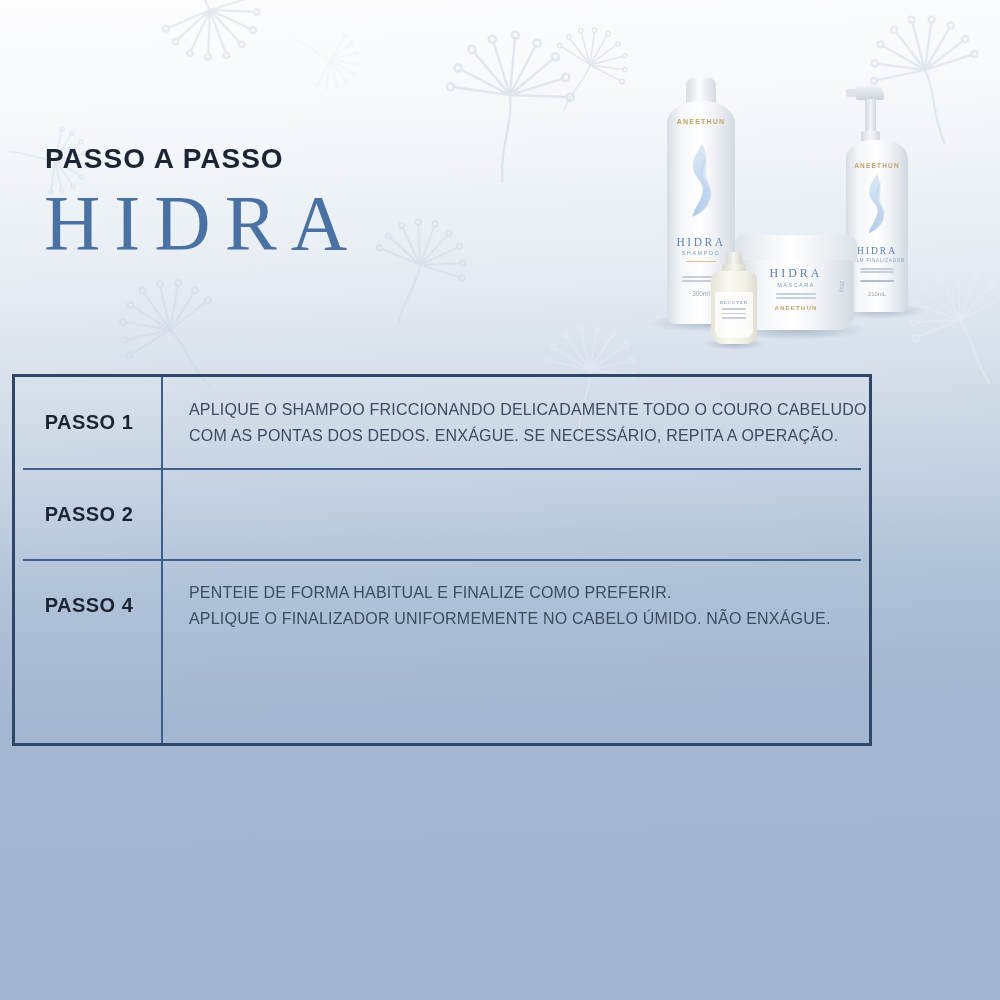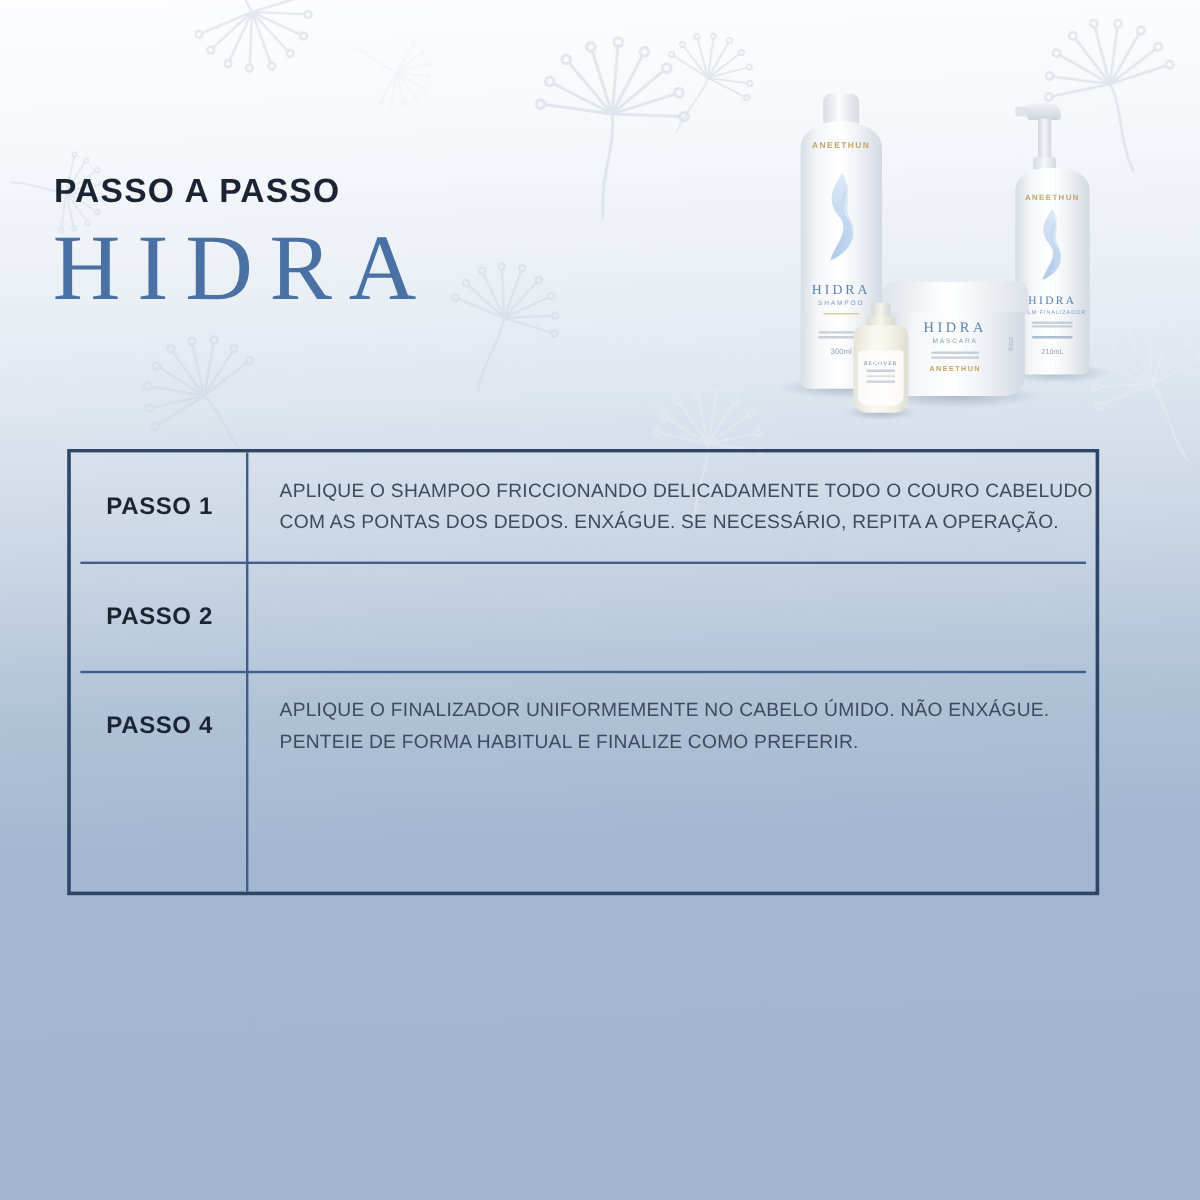--- a/index.html
+++ b/index.html
@@ -111,21 +111,20 @@
   .balm .type-txt { top:172px; font-size:4.5px; letter-spacing:0.8px; }
   .balm .ml1 { position:absolute; left:14px; top:182px; width:34px; height:1.5px; }
   .balm .ml2 { position:absolute; left:14px; top:185px; width:34px; height:1.5px; }
   .balm .ml3 { position:absolute; left:14px; top:194px; width:34px; height:2px; background:#aebdd0; }
   .balm .size-txt { top:205px; font-size:6px; }
 
   
   .steps-table {
     position:absolute; left:12px; top:374px; width:860px; height:372px;
     border:3px solid #2e4668;
-    margin-left:44px;
   }
   .v-divider { position:absolute; left:146px; top:0; bottom:0; width:2px; background:#3e5f8c; }
   .step-row { position:relative; display:flex; height:25%; }
   .step-row.bordered::after {
     content:""; position:absolute; left:8px; right:8px; bottom:-1px; height:2px;
     background:#3e5f8c;
   }
   .step-label-cell {
     width:148px; flex:none; display:flex; align-items:center; justify-content:center;
     font-size:20px; font-weight:700; letter-spacing:0.5px; color:#1c2434;
@@ -272,20 +271,20 @@
         <div class="step-line">APLIQUE O SHAMPOO FRICCIONANDO DELICADAMENTE TODO O COURO CABELUDO</div>
         <div class="step-line">COM AS PONTAS DOS DEDOS. ENXÁGUE. SE NECESSÁRIO, REPITA A OPERAÇÃO.</div>
       </div>
     </div>
     <div class="step-row bordered">
       <div class="step-label-cell">PASSO 2</div>
     </div>
     <div class="step-row">
       <div class="step-label-cell">PASSO 4</div>
       <div class="step-text-cell">
+        <div class="step-line">PENTEIE DE FORMA HABITUAL E FINALIZE COMO PREFERIR.</div>
         <div class="step-line">APLIQUE O FINALIZADOR UNIFORMEMENTE NO CABELO ÚMIDO. NÃO ENXÁGUE.</div>
-        <div class="step-line">PENTEIE DE FORMA HABITUAL E FINALIZE COMO PREFERIR.</div>
       </div>
     </div>
     <div class="v-divider"></div>
   </div>
 
 </div>
 
 </body></html>

